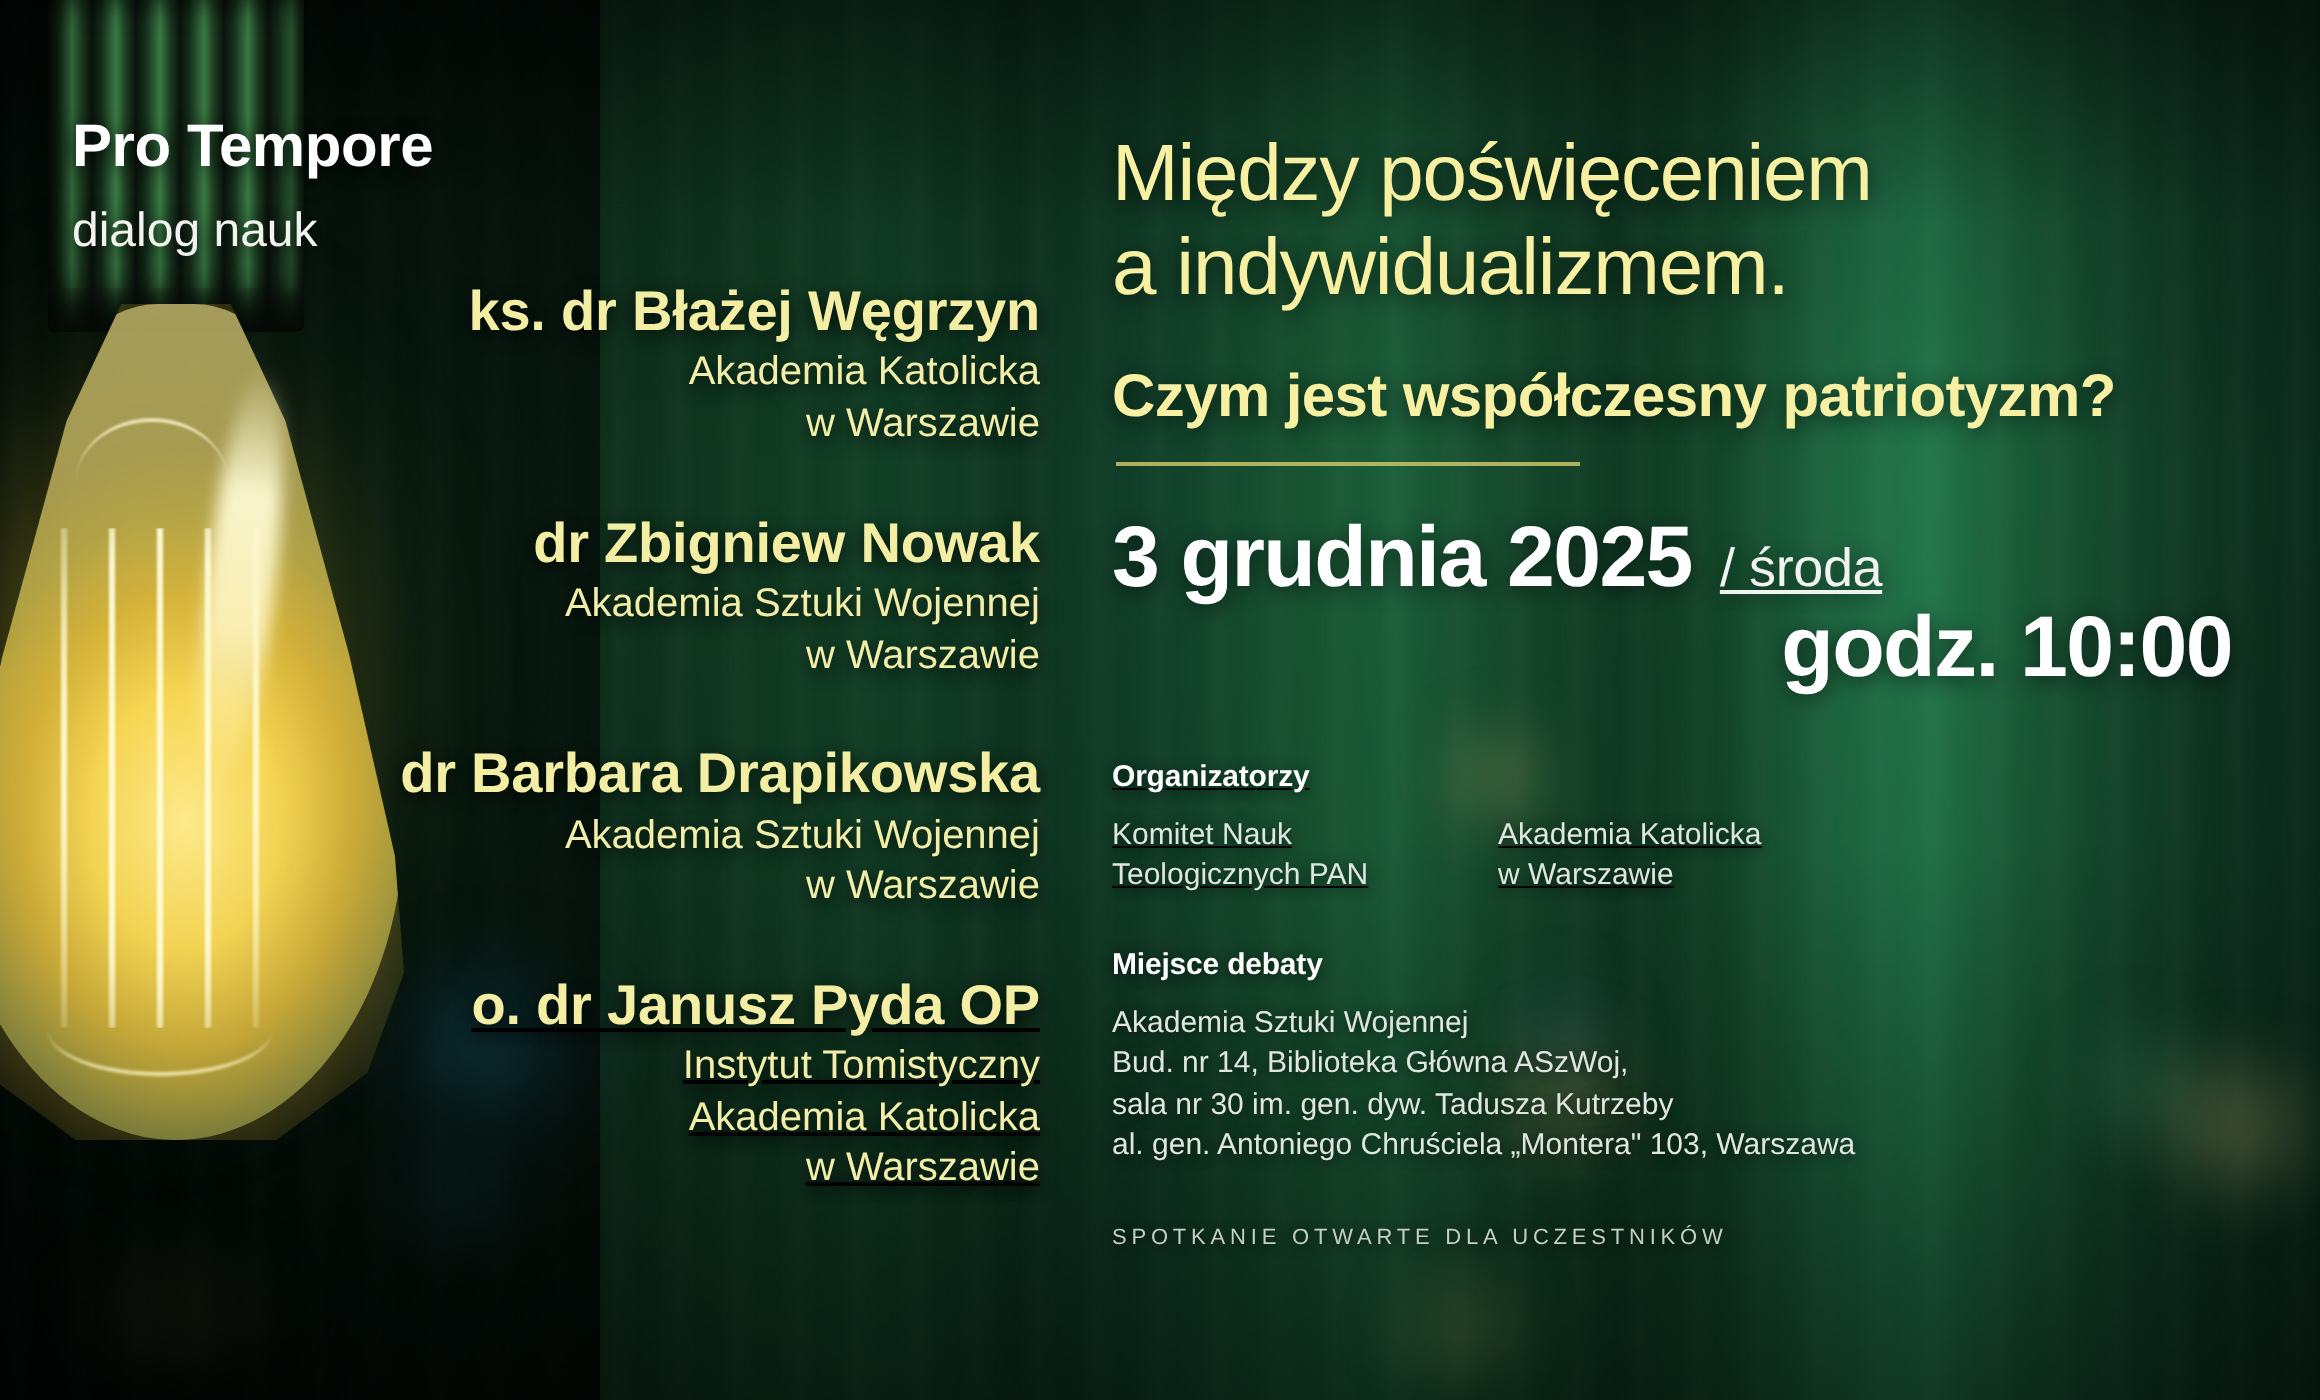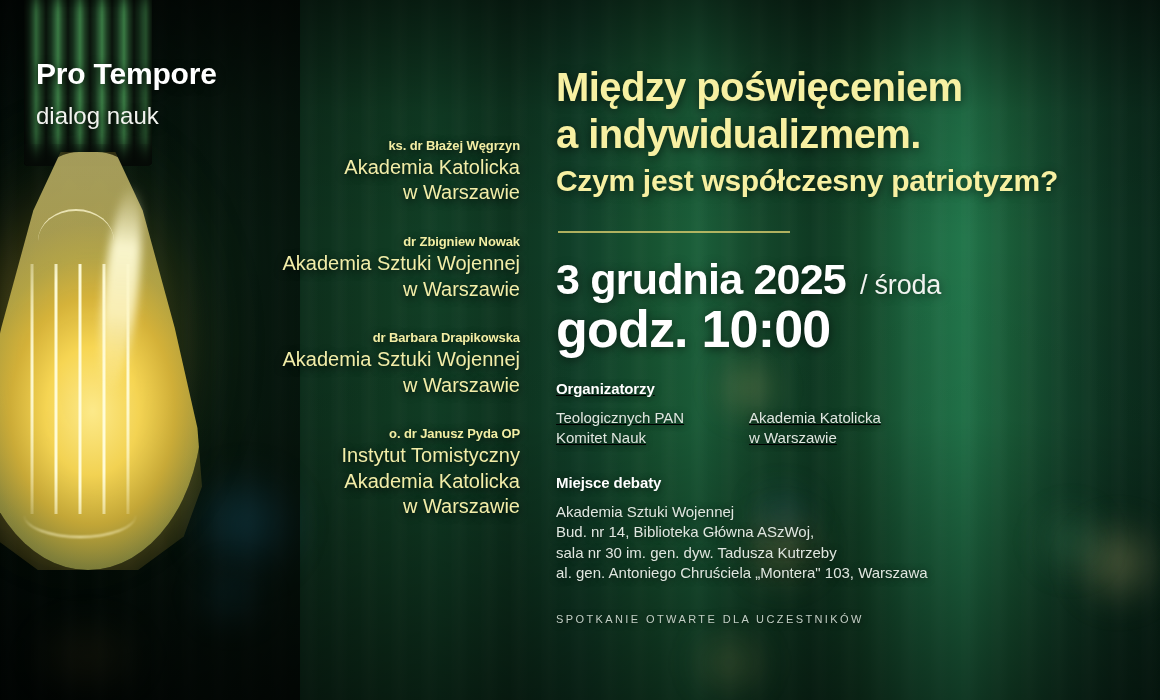--- a/index.html
+++ b/index.html
@@ -187,23 +187,23 @@
   }
 
   .speakers {
     position: absolute;
     left: 200px; top: 138px;
     width: 320px;
     text-align: right;
     z-index: 9;
   }
   .speaker { margin-bottom: 28px; }
-  .speaker:last-child { margin-bottom: 12px; }
+  .speaker:last-child { margin-bottom: 12px; text-decoration: underline; }
   .speaker-name {
-    font-size: 13px;
+    font-size: 28px;
     font-weight: 700;
     color: #f3eea4;
     line-height: 1.3;
     letter-spacing: -0.1px;
     text-shadow: 0 2px 9px rgba(0,0,0,.8);
   }
   .speaker-aff {
     font-size: 20px;
     font-weight: 400;
     color: #f2eda8;
@@ -217,32 +217,32 @@
     width: 600px; height: 700px;
     z-index: 9;
   }
   .headline {
     position: absolute;
     top: 64px; left: 0;
     width: 600px;
   }
   .headline-l1, .headline-l2 {
     font-size: 40px;
-    font-weight: 700;
+    font-weight: 400;
     color: #f7f0a2;
     line-height: 1.17;
     letter-spacing: -0.6px;
     text-shadow: 0 2px 10px rgba(0,0,0,.6);
   }
   .headline-l3 {
     font-size: 30px;
     font-weight: 700;
     color: #f7f0a2;
     line-height: 1.25;
-    margin-top: 4px;
+    margin-top: 22px;
     letter-spacing: -0.3px;
     text-shadow: 0 2px 10px rgba(0,0,0,.6);
   }
 
   .divider {
     position: absolute;
     top: 231px; left: 2px;
     width: 232px; height: 2px;
     background: #cbc469;
     opacity: .85;
@@ -265,29 +265,31 @@
     line-height: 1.06;
     text-shadow: 0 2px 10px rgba(0,0,0,.55);
   }
   .date-day {
     font-size: 27px;
     font-weight: 400;
     color: #f0f3ef;
     margin-left: 14px;
     letter-spacing: -0.2px;
     text-shadow: 0 2px 10px rgba(0,0,0,.55);
+    text-decoration: underline;
   }
   .date-time {
-    font-size: 52px;
+    font-size: 43px;
     font-weight: 700;
     color: #ffffff;
     letter-spacing: -0.8px;
     line-height: 1.1;
     margin-top: -2px;
     text-shadow: 0 2px 10px rgba(0,0,0,.55);
+    text-align: right;
   }
 
   .block { position: absolute; left: 0; }
   .block-title {
     font-size: 15px;
     font-weight: 700;
     color: #ffffff;
     margin-bottom: 11px;
     letter-spacing: -0.1px;
     text-shadow: 0 1px 7px rgba(0,0,0,.6);
@@ -395,22 +397,22 @@
         <span class="date-main">3 grudnia 2025</span>
         <span class="date-day">/ środa</span>
       </div>
       <div class="date-time">godz. 10:00</div>
     </div>
 
     <div class="block organizers">
       <div class="block-title">Organizatorzy</div>
       <div class="org-row">
         <div class="org-col">
+          <div class="block-body">Komitet Nauk</div>
           <div class="block-body">Teologicznych PAN</div>
-          <div class="block-body">Komitet Nauk</div>
         </div>
         <div class="org-col">
           <div class="block-body">Akademia Katolicka</div>
           <div class="block-body">w Warszawie</div>
         </div>
       </div>
     </div>
 
     <div class="block venue">
       <div class="block-title">Miejsce debaty</div>

